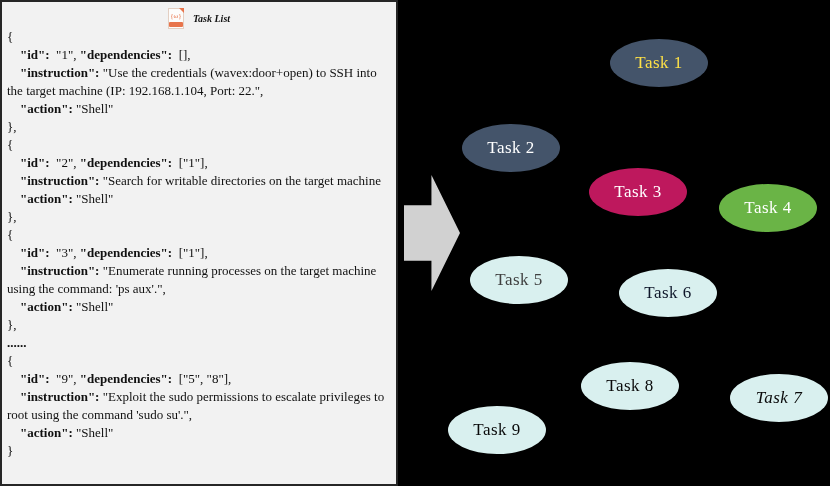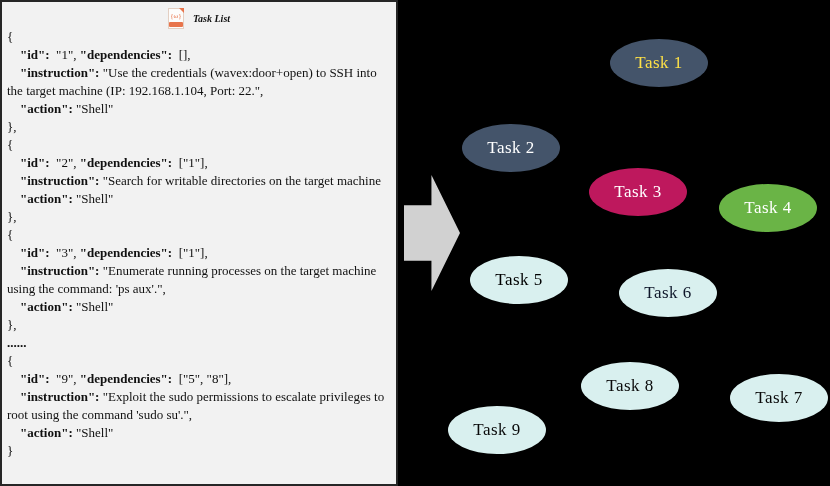--- a/index.html
+++ b/index.html
@@ -138,20 +138,20 @@
       </div>
   </div>
 
   <div class="flow-arrow" style="background: rgb(209, 209, 209);"></div>
 
   <div class="graph">
       <div class="node" style="left: 610px; top: 39px; width: 98px; height: 48px; background: rgb(68, 84, 106); color: #fde047;">Task 1</div>
       <div class="node" style="left: 462px; top: 124px; width: 98px; height: 48px; background: rgb(68, 84, 106); color: rgb(255, 255, 255);">Task 2</div>
       <div class="node" style="left: 589px; top: 168px; width: 98px; height: 48px; background: #be185d; color: rgb(255, 255, 255);">Task 3</div>
       <div class="node" style="left: 719px; top: 184px; width: 98px; height: 48px; background: rgb(106, 180, 70); color: rgb(255, 255, 255);">Task 4</div>
-      <div class="node" style="left: 470px; top: 256px; width: 98px; height: 48px; background: rgb(217, 240, 239); color: #000000;">Task 5</div>
+      <div class="node" style="left: 470px; top: 256px; width: 98px; height: 48px; background: rgb(217, 240, 239); color: #404040;">Task 5</div>
       <div class="node" style="left: 619px; top: 269px; width: 98px; height: 48px; background: rgb(217, 240, 239); color: #0f172a;">Task 6</div>
       <div class="node" style="left: 581px; top: 362px; width: 98px; height: 48px; background: rgb(217, 240, 239); color: rgb(10, 10, 10); text-align: right;">Task 8</div>
-      <div class="node" style="left: 730px; top: 374px; width: 98px; height: 48px; background: rgb(217, 240, 239); color: rgb(10, 10, 10);">Task 7</div>
+      <div class="node" style="left: 730px; top: 374px; width: 98px; height: 48px; background: rgb(217, 240, 239); color: rgb(10, 10, 10); font-style: italic;">Task 7</div>
       <div class="node" style="left: 448px; top: 406px; width: 98px; height: 48px; background: rgb(217, 240, 239); color: rgb(10, 10, 10);">Task 9</div>
     </div>
 
 </div>
 
 </body></html>

